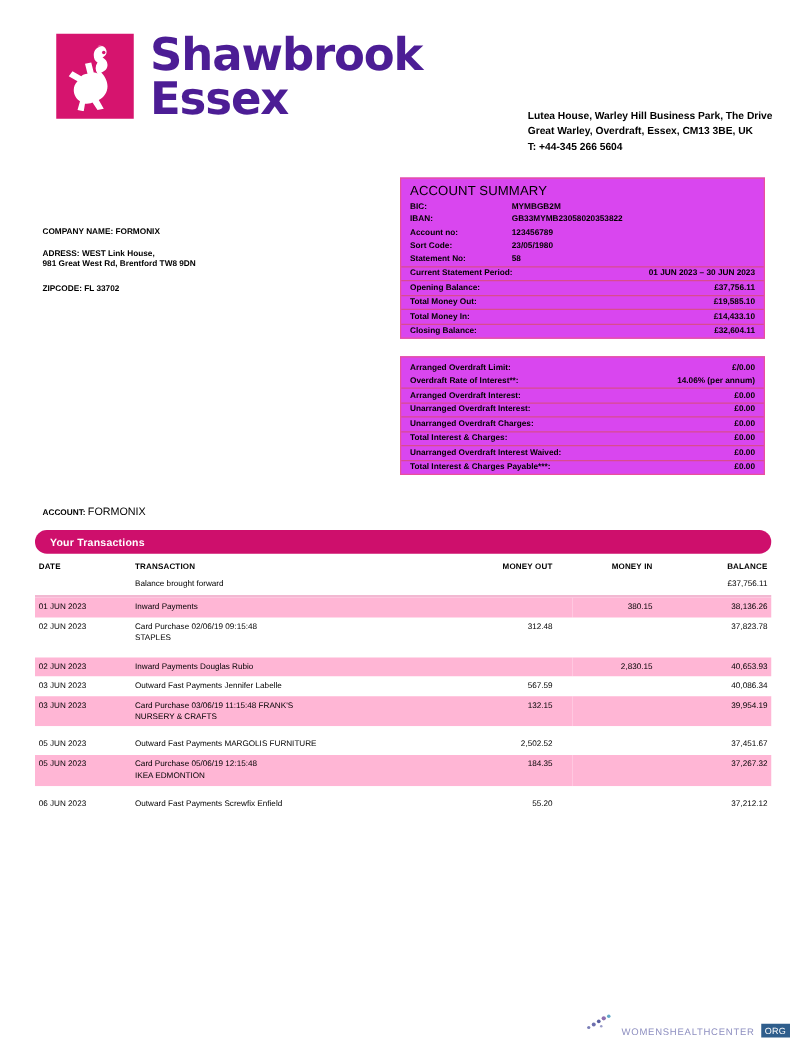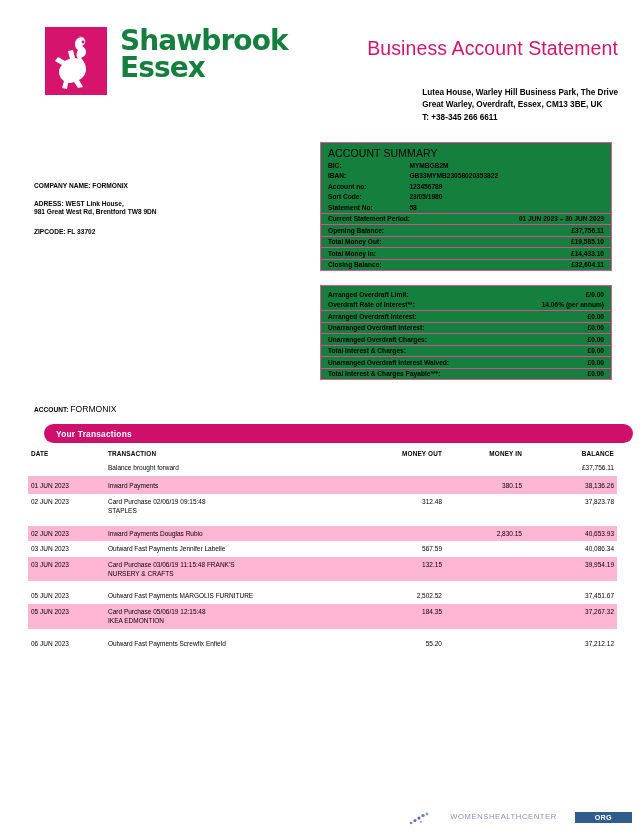--- a/index.html
+++ b/index.html
@@ -22,23 +22,23 @@
   }
   .logo-mark {
     width: 62px; height: 68px;
     background: #D6146E;
     position: relative;
     flex: 0 0 auto;
   }
   .logo-mark svg { position: absolute; left: 8px; top: 6px; }
   .logo-text {
     margin-left: 13px;
-    color: #15803d;
+    color: #4c1d95;
     font-weight: bold;
-    font-size: 28px;
+    font-size: 36px;
     line-height: 0.98;
     letter-spacing: -0.9px;
     font-family: "DejaVu Sans", sans-serif;
   }
   .logo-text div { white-space: nowrap; }
 
   .doc-title {
     position: absolute; right: 26px; top: 37px;
     color: #D6146E;
     font-size: 19.5px;
@@ -61,21 +61,21 @@
     font-size: 6.6px; font-weight: bold;
     line-height: 1.3; color: #000;
   }
   .company .gap { height: 9px; }
   .company .gap2 { height: 11px; }
 
   
   .pinkbox {
     position: absolute;
     left: 320px; width: 292px;
-    background: #15803d;
+    background: #d946ef;
     border: 1px solid #E8509C;
     padding: 3px 0 0 0;
   }
   #account-summary { top: 142px; }
   #overdraft-box { top: 285px; }
 
   .pinkbox h3 {
     margin: 1px 0 1px 7px;
     font-size: 10.5px;
     font-weight: normal;
@@ -95,21 +95,21 @@
   .prow.kv .val { width: 196px; text-align: left; }
   .prow.kv .lbl { width: 82px; }
 
   
   .acct-line {
     position: absolute; left: 34px; top: 404px;
     font-size: 6.6px; font-weight: bold;
   }
   .acct-line .name { font-size: 8.6px; font-weight: normal; text-align: right; }
   .trans-bar {
-    position: absolute; left: 44px; top: 424px;
+    position: absolute; left: 28px; top: 424px;
     width: 589px; height: 19px;
     background: #CE0F6C;
     border-radius: 10px;
     color: #ffffff;
     font-size: 8.4px; font-weight: bold;
     display: flex; align-items: center;
     padding-left: 12px;
     letter-spacing: 0.2px;
     text-align: center;
   }
@@ -134,29 +134,29 @@
   .c-bal   { width: 81px; text-align: right; padding-right: 3px !important; }
   .brought td { padding-top: 1px; padding-bottom: 4px; }
   tr.stripe td { background: #FFB6D5; }
   tr.spacer td { height: 7px; padding: 0; background: #ffffff; }
   .hdr-rule td { padding: 0; height: 2px; background: #F2B8D2; }
   .sub { display: block; }
 
   
   .watermark {
     position: absolute; right: 12px; bottom: 10px;
-    display: flex; align-items: flex-start; gap: 18px;
+    display: flex; align-items: flex-end; gap: 5px;
   }
   .wm-text {
     font-size: 7.6px; letter-spacing: 0.6px;
     color: #8E8FC0; font-weight: normal;
   }
   .wm-org {
-    font-size: 7.2px; font-weight: bold; color: #ffffff;
-    background: #2F5E8C; padding: 1px 20px; letter-spacing: 0.3px;
+    font-size: 7.2px; font-weight: normal; color: #ffffff;
+    background: #2F5E8C; padding: 1px 3px; letter-spacing: 0.3px;
   }
 </style>
 </head>
 <body>
 
 <div class="header">
 
   <div class="logo-wrap">
     <div class="logo-mark">
       <svg width="46" height="56" viewBox="0 0 46 56" aria-hidden="true">
@@ -169,26 +169,25 @@
           <circle cx="30" cy="9" r="1.4" fill="#D6146E"></circle>
         </g>
       </svg>
     </div>
     <div class="logo-text">
       <div>Shawbrook</div>
       <div>Essex</div>
     </div>
   </div>
 
-  <div class="doc-title">Business Account Statement</div>
 
   <div class="bank-address">
     <div>Lutea House, Warley Hill Business Park, The Drive</div>
     <div>Great Warley, Overdraft, Essex, CM13 3BE, UK</div>
-    <div>T: +38-345 266 6611</div>
+    <div>T: +44-345 266 5604</div>
   </div>
 </div>
 
 <div class="company">
   <div>COMPANY NAME: FORMONIX</div>
   <div class="gap"></div>
   <div>ADRESS: WEST Link House,</div>
   <div>981 Great West Rd, Brentford TW8 9DN</div>
   <div class="gap2"></div>
   <div>ZIPCODE: FL 33702</div>

